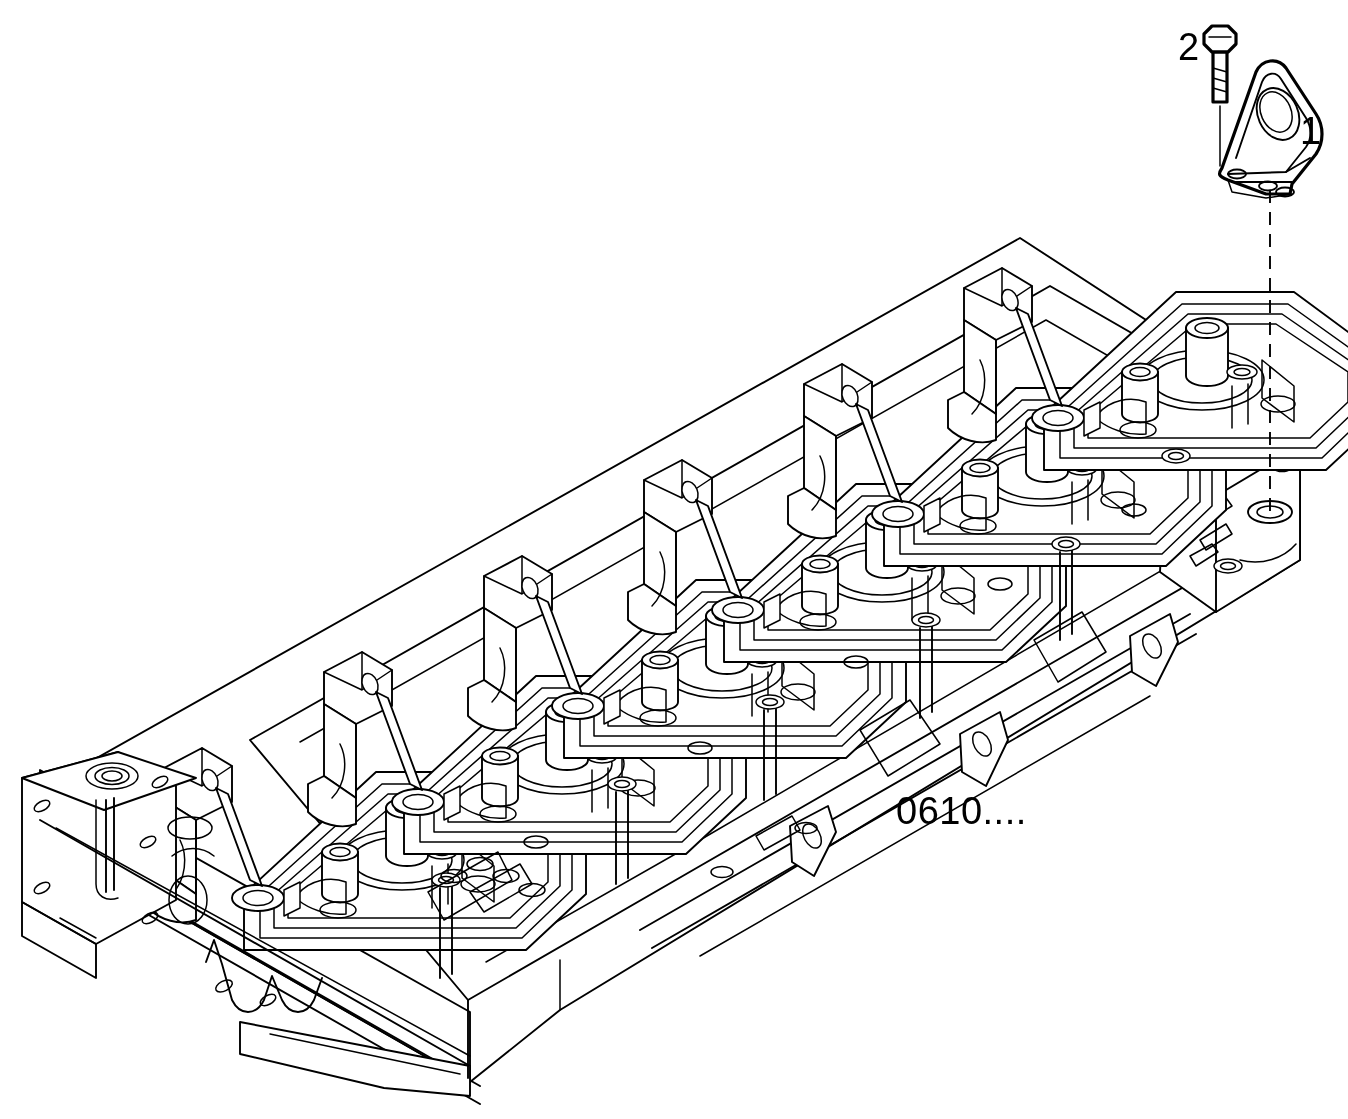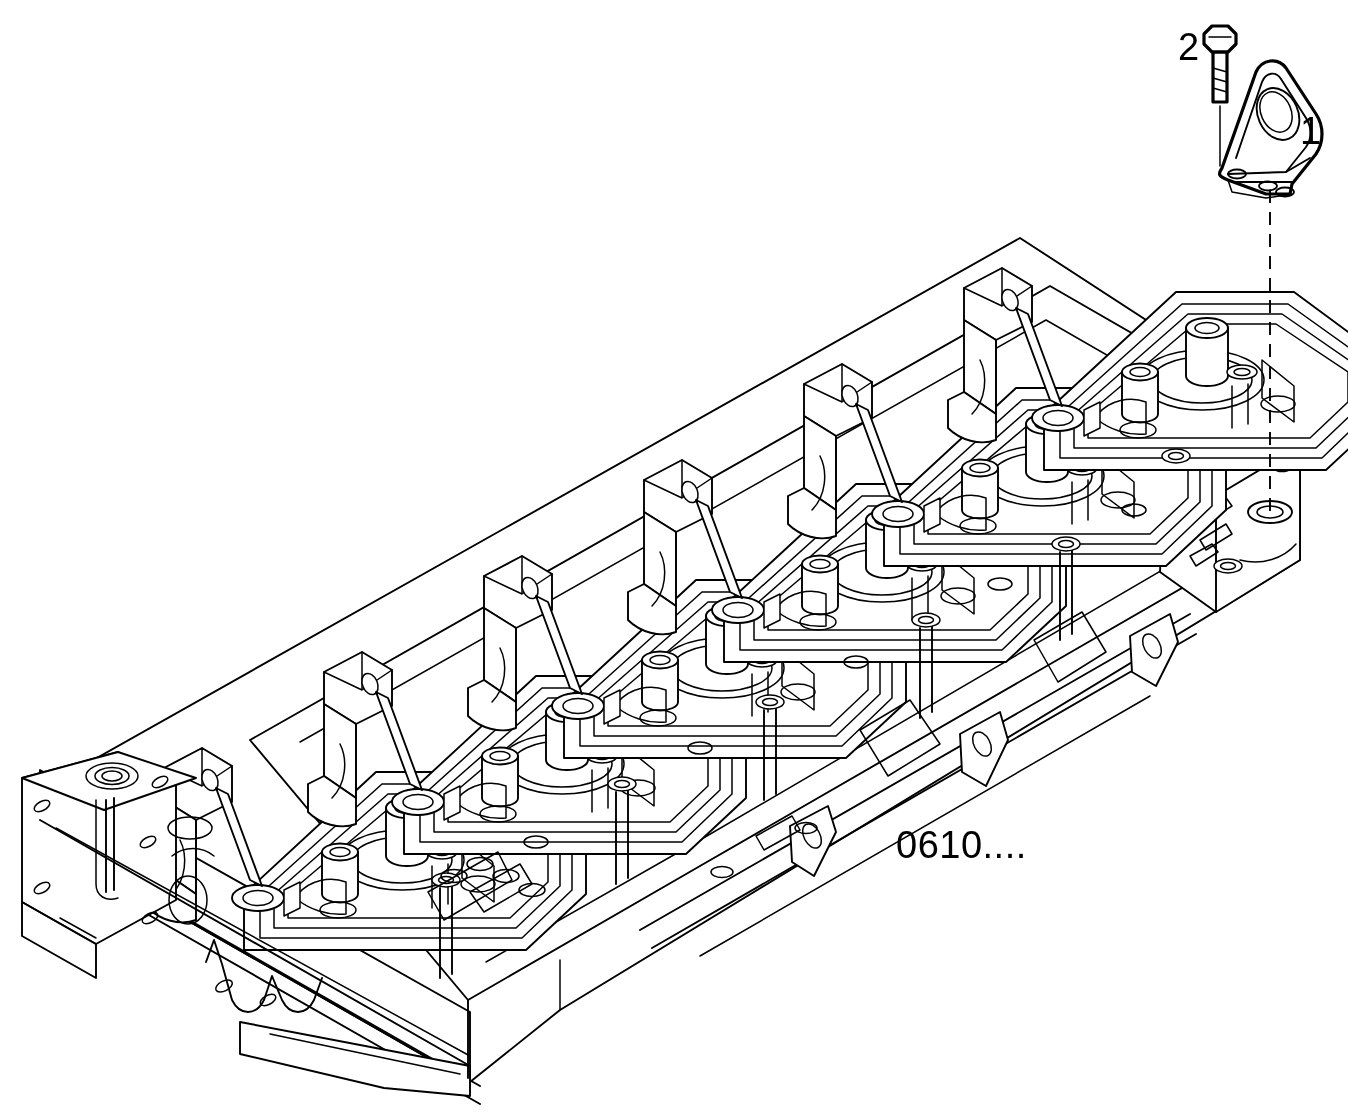--- a/index.html
+++ b/index.html
@@ -33,21 +33,21 @@
     user-select: none;
   }
   .callout-num {
     font-size: 38px;
     font-weight: 400;
   }
   #callout-1 { left: 1300px; top: 112px; }
   #callout-2 { left: 1178px; top: 28px; }
   #group-ref {
     left: 896px;
-    top: 826px;
+    top: 792px;
     font-size: 38px;
     letter-spacing: 0.5px;
   }
 </style>
 </head>
 <body>
 
 <div id="sheet">
 
   <svg width="1348" height="1119" viewBox="0 0 1348 1119" shape-rendering="geometricPrecision">

